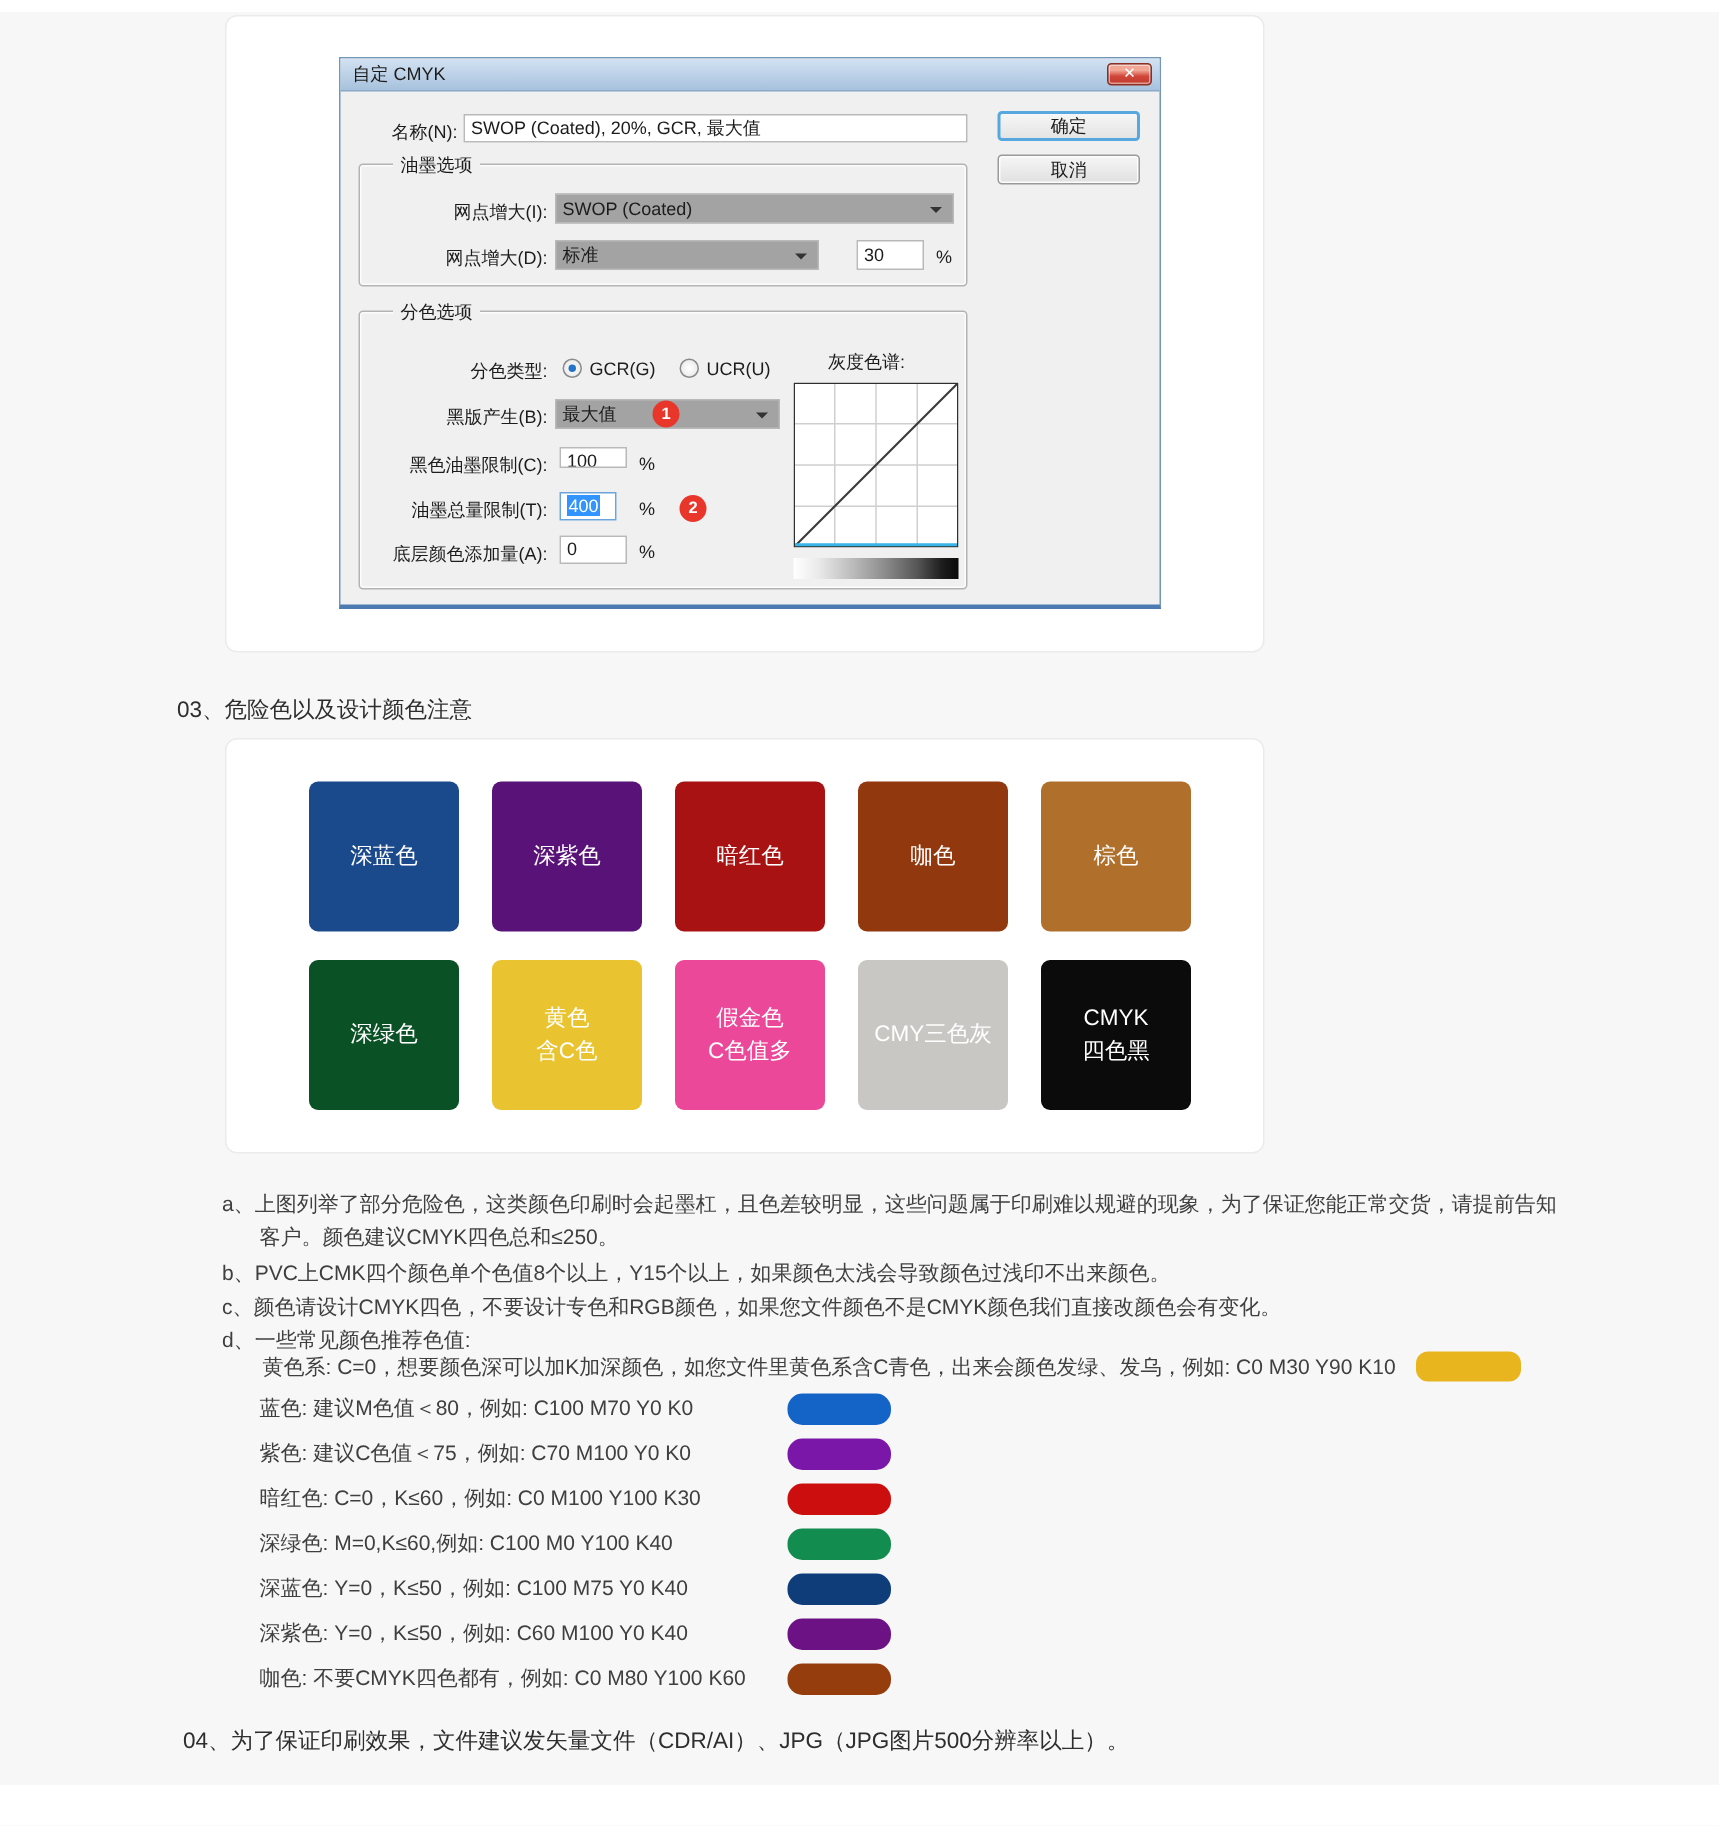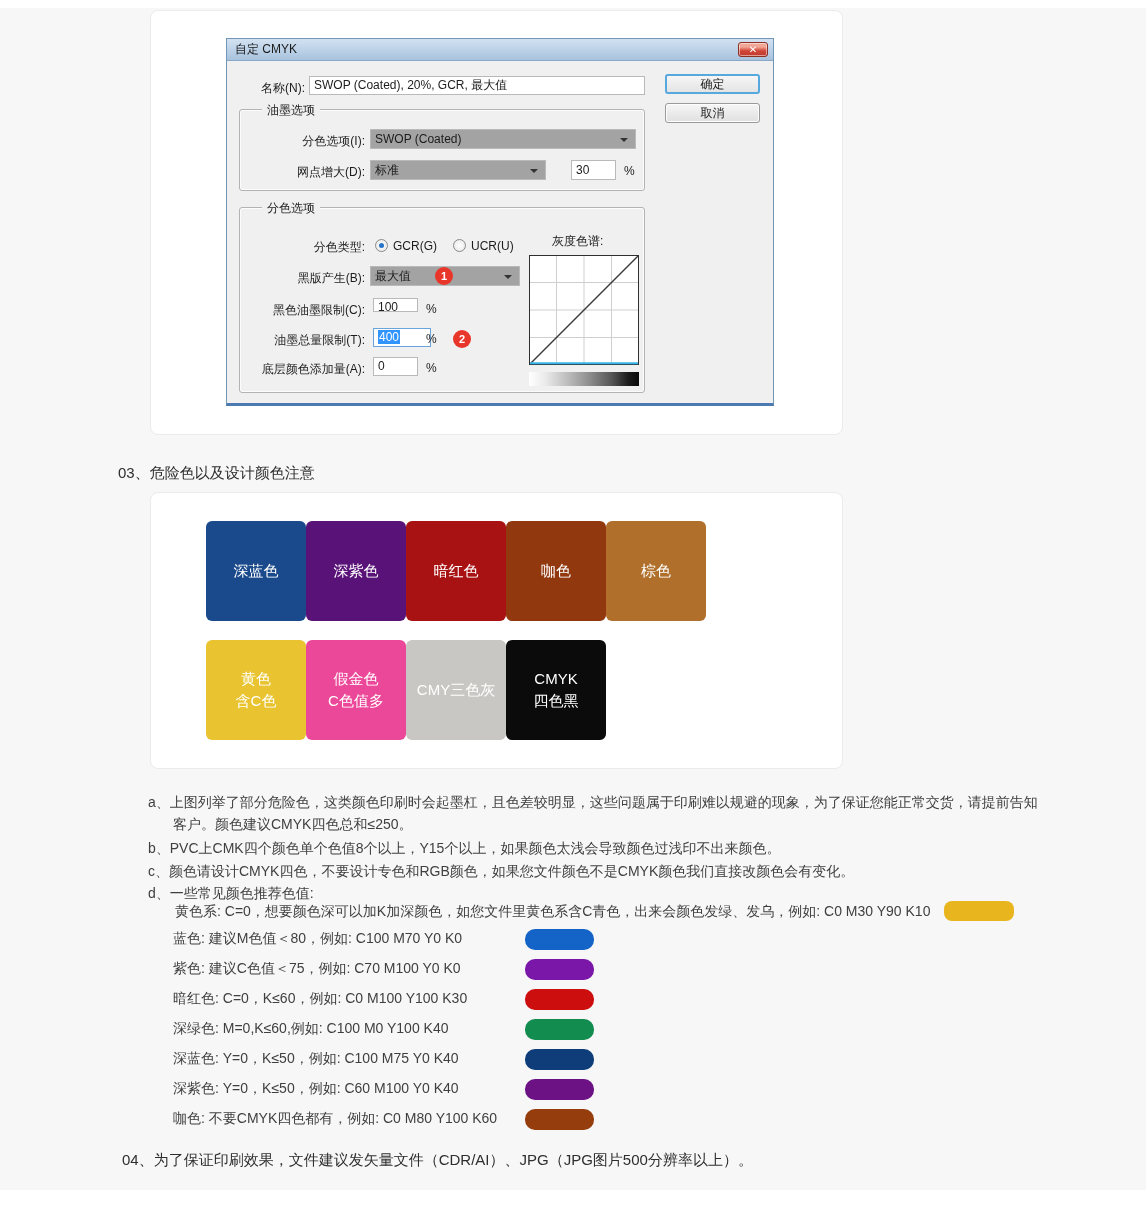--- a/index.html
+++ b/index.html
@@ -54,36 +54,36 @@
   .rl1 { left:153px; } .rl2 { left:231px; }
   .l-blackgen { left:0; top:62px; width:125px; }
   .i-blackgen { left:130px; top:58px; width:150px; height:20px; }
   .badge { position:absolute; width:18px; height:18px; border-radius:50%; background:#e8362a;
     color:#fff; font-size:11px; font-weight:bold; text-align:center; line-height:18px; }
   .badge1 { left:195px; top:59px; }
   .badge2 { left:213px; top:122px; }
   .l-blackink { left:0; top:94px; width:125px; }
   .i-blackink { left:133px; top:90px; width:45px; height:14px; }
   .l-totalink { left:0; top:124px; width:125px; }
-  .i-totalink { left:133px; top:120px; width:58px; height:19px; border-color:#6aa4dc; }
+  .i-totalink { left:133px; top:120px; width:38px; height:19px; border-color:#6aa4dc; }
   .sel { background:#3194ff; color:#fff; padding:0 1px; }
   .l-uca { left:0; top:153px; width:125px; }
   .i-uca { left:133px; top:149px; width:45px; height:19px; }
   .pcent { position:absolute; }
   .p1 { left:186px; top:94px; } .p2 { left:186px; top:124px; } .p3 { left:186px; top:153px; }
   .l-grayramp { position:absolute; left:312px; top:25px; }
   .ramp-chart { position:absolute; left:289px; top:47px; width:110px; height:110px; background:#fff; }
   .ramp-grad { position:absolute; left:289px; top:164px; width:110px; height:14px;
     background:linear-gradient(to right,#ffffff,#eaeaea 15%,#bdbdbd 35%,#8d8d8d 55%,#565656 75%,#1d1d1d 90%,#0a0a0a); }
 
   
   .heading { position:absolute; font-size:15px; color:#2e2e2e; }
   .h03 { left:118px; top:464px; }
   .h04 { left:122px; top:1151px; }
-  .swatch-row { position:absolute; left:55px; display:flex; }
+  .swatch-row { position:absolute; left:55px; display:flex; gap:22px; }
   .srow1 { top:28px; } .srow2 { top:147px; }
   .swatch { width:100px; height:100px; border-radius:6px; display:flex; align-items:center; justify-content:center;
     color:#ffffff; font-size:15px; line-height:22px; text-align:center; white-space:pre-line; }
   .note { position:absolute; font-size:14px; color:#3f3f3f; line-height:22px; }
   .note-a { left:148px; top:791px; width:900px; padding-left:25px; text-indent:-25px; }
   .note-b { left:148px; top:837px; }
   .note-c { left:148px; top:860px; }
   .note-d { left:148px; top:882px; }
   .note-yellow { left:175px; top:900px; display:flex; align-items:center; }
   .inline-bar { display:inline-block; width:70px; height:20px; border-radius:8px; margin-left:14px; }
@@ -105,21 +105,21 @@
     </div>
 
     <span class="flabel l-name">名称(N):</span>
     <div class="tbox i-name">SWOP (Coated), 20%, GCR, 最大值</div>
 
     <div class="btn btn-ok">确定</div>
     <div class="btn btn-cancel">取消</div>
 
     <div class="group g1">
       <span class="gtitle">油墨选项</span>
-      <span class="flabel l-inkcolor">分色选项(I):</span>
+      <span class="flabel l-inkcolor">网点增大(I):</span>
       <div class="ddown i-inkcolor">
         <span>SWOP (Coated)</span>
         <span class="dd-arrow"></span>
       </div>
       <span class="flabel l-dotgain">网点增大(D):</span>
       <div class="ddown i-dotgain">
         <span>标准</span>
         <span class="dd-arrow"></span>
       </div>
       <div class="tbox i-dotnum">30</div>
@@ -177,20 +177,21 @@
 
 <div class="card card2">
   <div class="swatch-row srow1">
     <div class="swatch" style="background-color: rgb(27, 74, 140);">深蓝色</div>
     <div class="swatch" style="background-color: rgb(89, 19, 120);">深紫色</div>
     <div class="swatch" style="background-color: rgb(169, 18, 18);">暗红色</div>
     <div class="swatch" style="background-color: rgb(145, 56, 15);">咖色</div>
     <div class="swatch" style="background-color: rgb(176, 112, 43);">棕色</div>
   </div>
   <div class="swatch-row srow2">
+    <div class="swatch" style="background-color: rgb(11, 81, 38);">深绿色</div>
     <div class="swatch" style="background-color: rgb(233, 196, 48);">黄色
 含C色</div>
     <div class="swatch" style="background-color: #ec4899;">假金色
 C色值多</div>
     <div class="swatch" style="background-color: rgb(201, 199, 195);">CMY三色灰</div>
     <div class="swatch" style="background-color: rgb(11, 11, 11);">CMYK
 四色黑</div>
   </div>
 </div>
 

